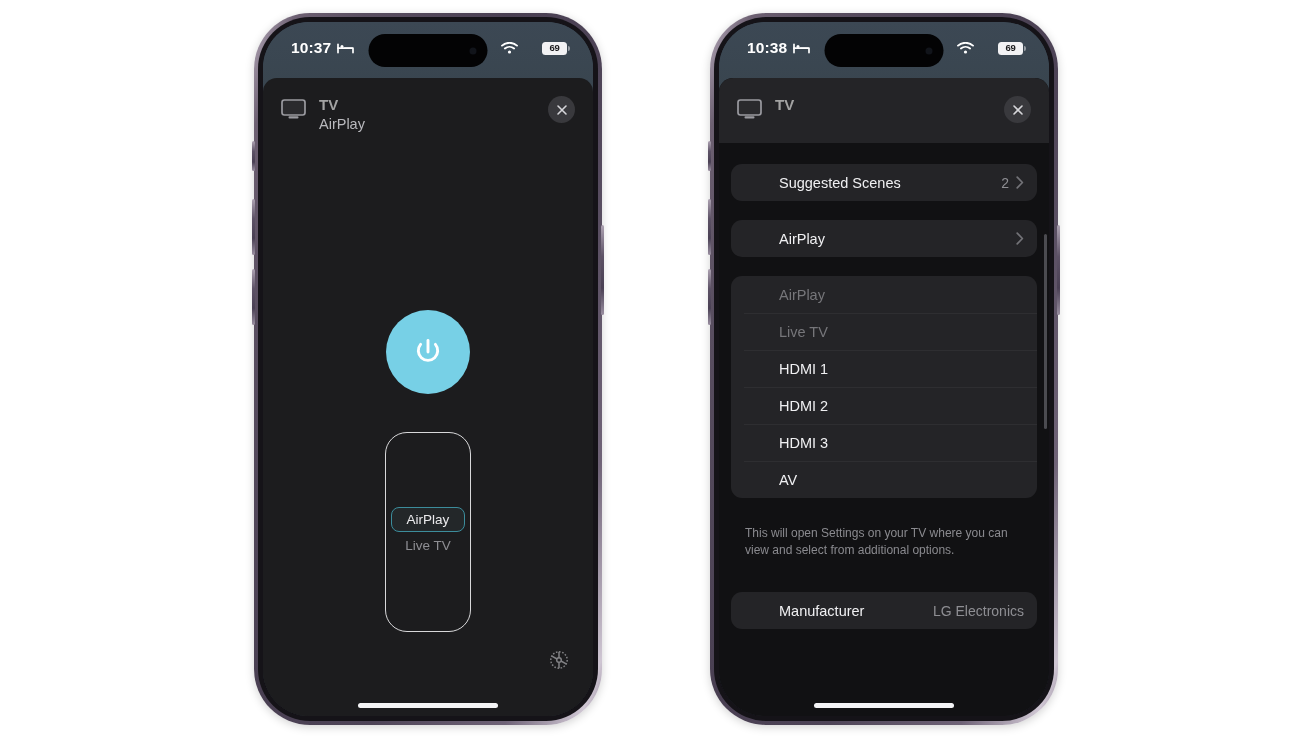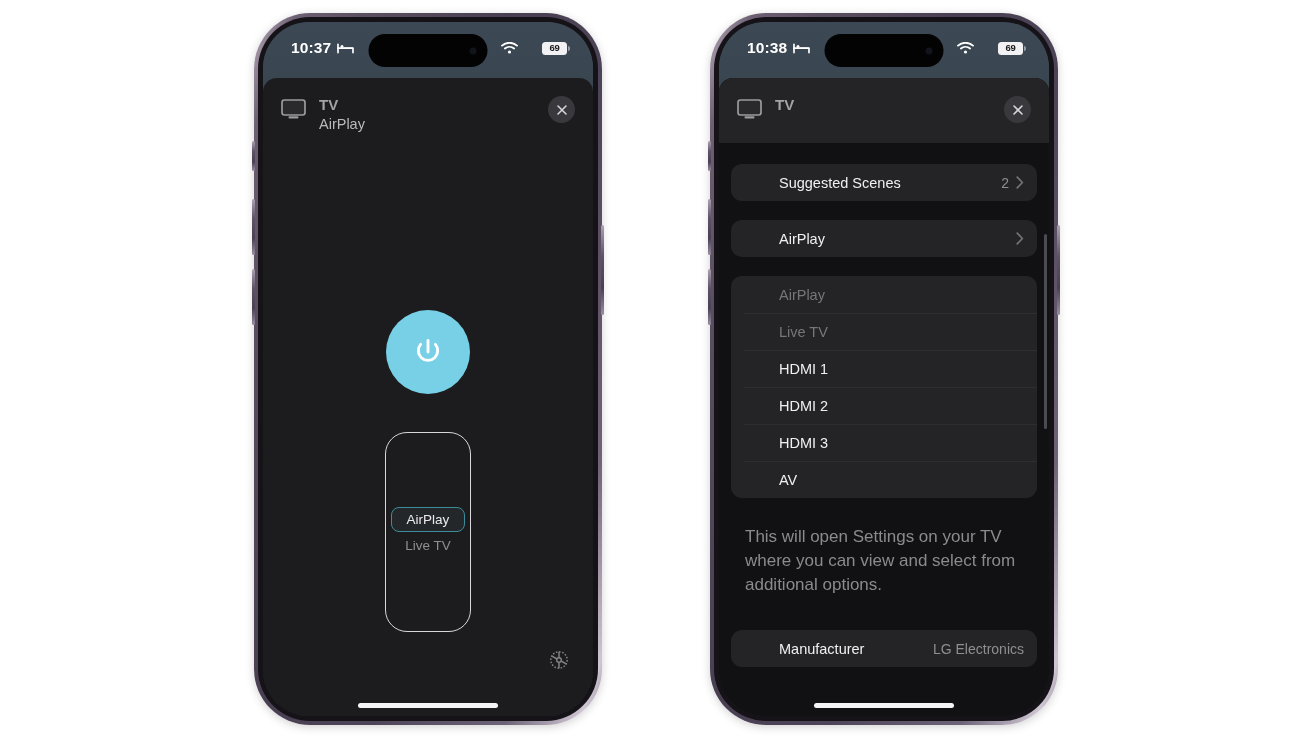--- a/index.html
+++ b/index.html
@@ -294,21 +294,21 @@
   .section-label {
     font-size: 10.5px;
     color: #8e8e93;
     letter-spacing: 0.55px;
     padding: 0 13px 6px 13px;
   }
 
   .row.accent .label { color: #e09a33; }
 
   .footnote {
-    font-size: 17px;
+    font-size: 12px;
     color: #8a8a8f;
     line-height: 1.42;
     padding: 8px 14px 0 14px;
   }
 
   .scroll-track {
     position: absolute;
     right: 2.5px;
     top: 70px;
     width: 2.5px;

